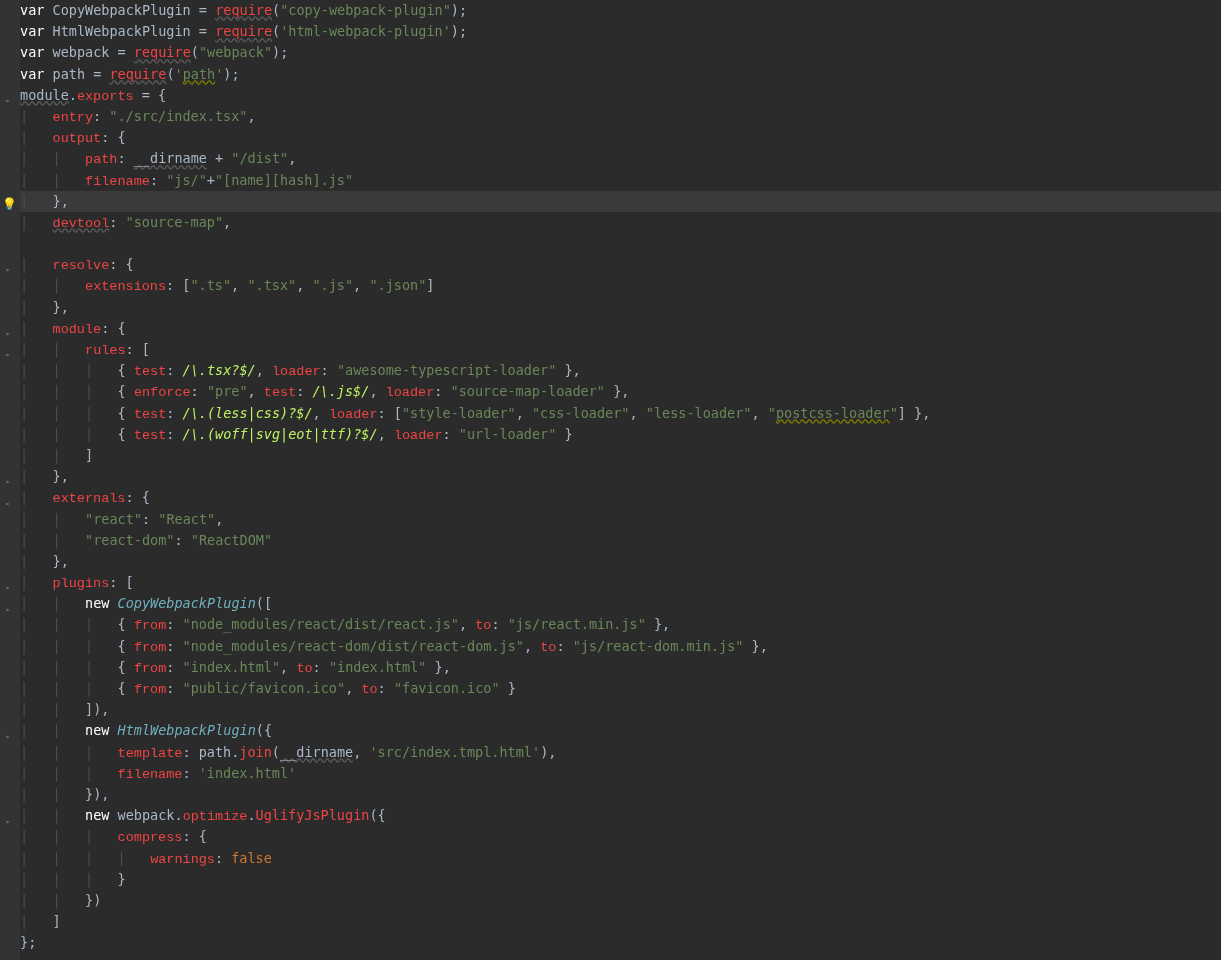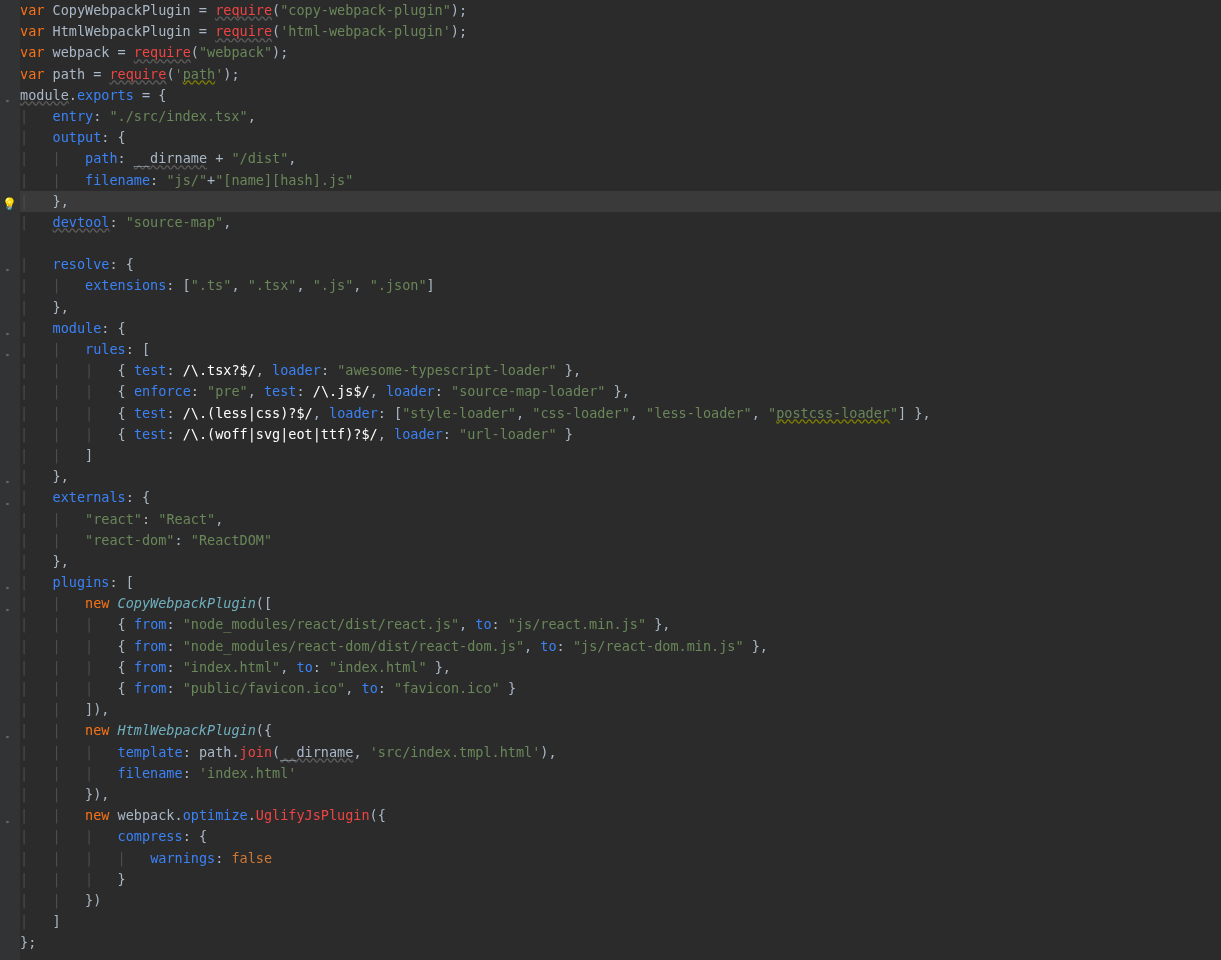--- a/index.html
+++ b/index.html
@@ -43,27 +43,27 @@
   padding-left: 0;
   white-space: pre;
 }
 .line {
   height: 21.2px;
   padding-left: 0;
 }
 .highlight-line {
   background: #3a3a3a;
 }
-.kw { color: #f97316; }
+.kw { color: #ffffff; }
 .def { color: #a9b7c6; }
 .cls { color: #6fafbd; font-style: italic; }
 .fn { color: #ef4444; }
 .str { color: #6a8759; }
-.regex { color: #ffffff; }
-.prop { color: #3b82f6; }
+.regex { color: #bef264; font-style: italic; }
+.prop { color: #ef4444; font-family: Liberation Mono, monospace; }
 .punct { color: #a9b7c6; }
 .glob { color: #a9b7c6; }
 .underwave { text-decoration: underline wavy #5c5c5c; text-decoration-skip-ink: none; }
 .underwave-warn { text-decoration: underline wavy #808000; text-decoration-skip-ink: none; }
 .guide { color: #4d4d4d; }
 .bool { color: #cc7832; text-align: center; }
 </style>
 </head>
 <body>
 

